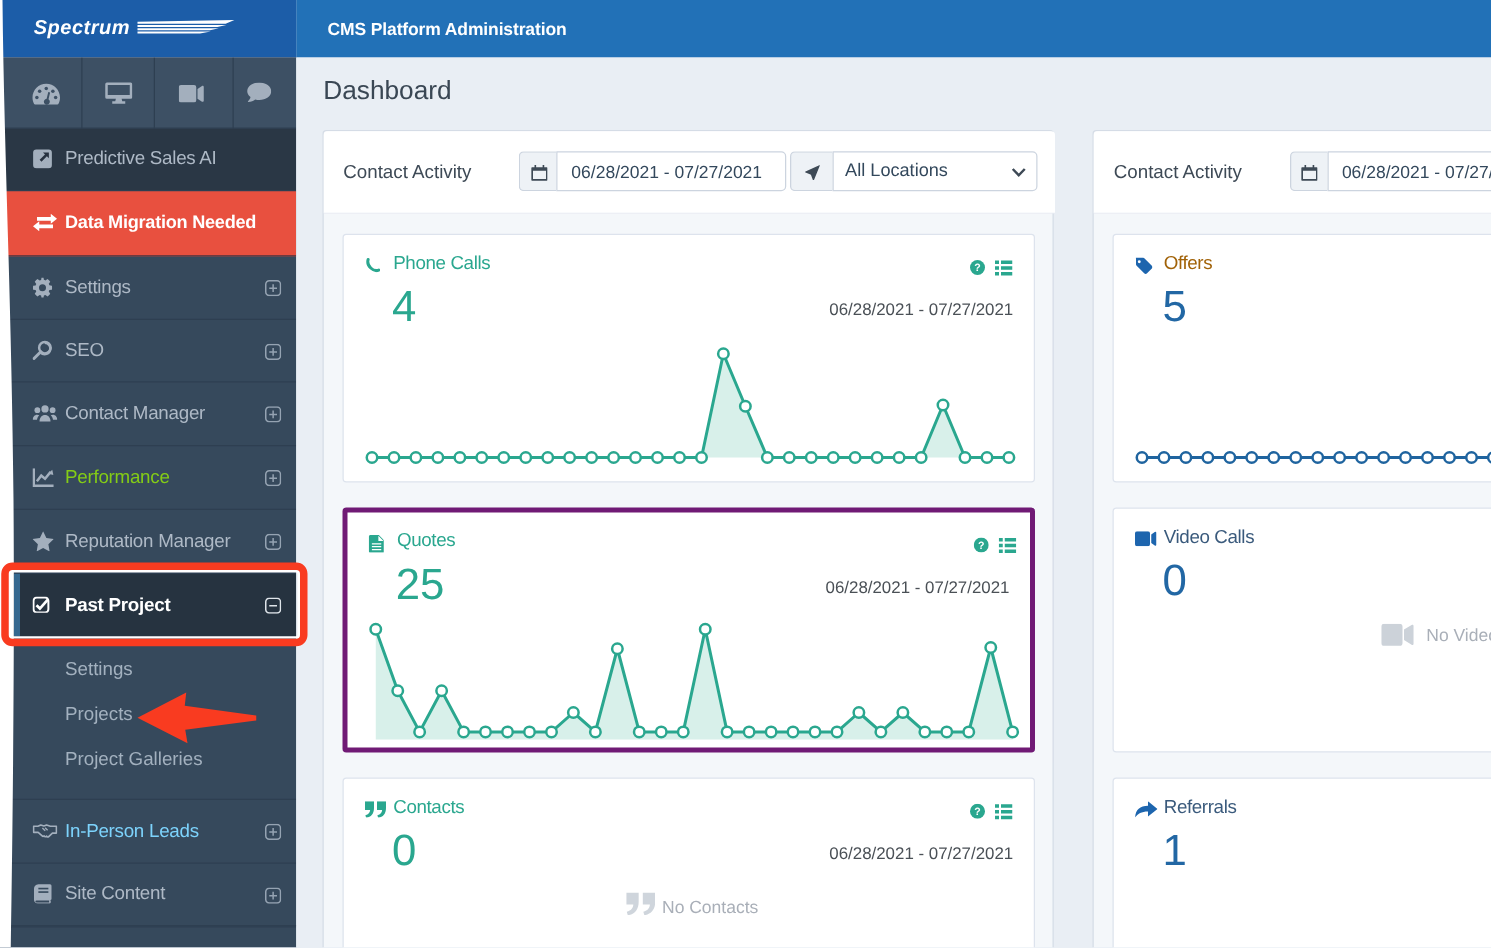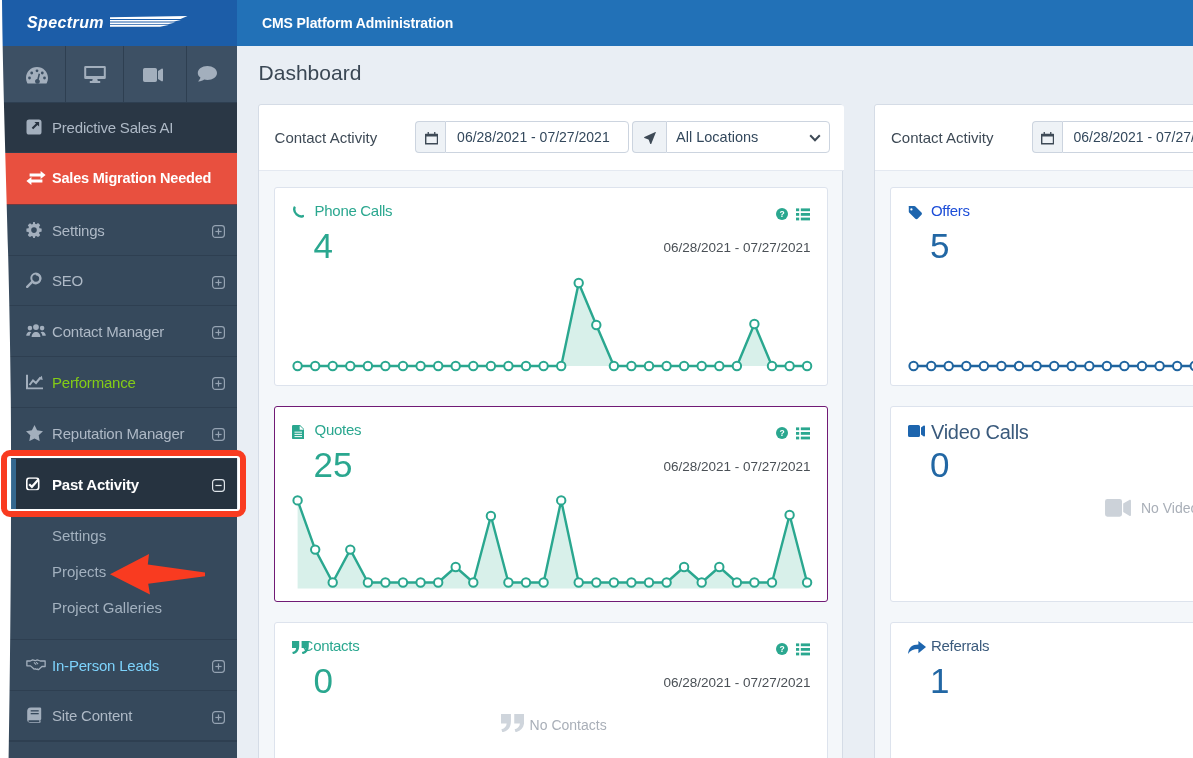--- a/index.html
+++ b/index.html
@@ -49,21 +49,21 @@
           <rect x="0.5" y="0.5" width="15" height="15" rx="2.6" fill="#a3afbd"></rect>
           <path fill="#273240" d="M8.4 2.9h4.7v4.7L11.5 6 7.2 10.3 5.7 8.8 10 4.5z"></path>
         </svg></span>
       <span style="position:absolute;left:52px;top:50%;transform:translateY(-50%);font-size:15px;color:#aeb9c6;font-weight:400;letter-spacing:-0.2px;white-space:nowrap">Predictive Sales AI</span>
     </div>
     <div style="position:absolute;left:0;top:106.5px;width:237px;height:52.0px;background:#e8503f;border-bottom:1px solid #70393f;">
       <span style="position:absolute;left:26px;top:50%;transform:translateY(-50%);line-height:0"><svg width="20" height="14" viewBox="0 0 20 14" style="" xmlns="http://www.w3.org/2000/svg">
           <path fill="#fff" d="M14.6 0l5 4-5 4V5.5H3.6v-3h11z"></path>
           <path fill="#fff" d="M5.4 6L.4 10l5 4v-2.5h11v-3h-11z"></path>
         </svg></span>
-      <span style="position:absolute;left:52px;top:50%;transform:translateY(-50%);font-size:14.5px;color:#fff;font-weight:700;letter-spacing:-0.2px;white-space:nowrap">Sales Migration Needed</span>
+      <span style="position:absolute;left:52px;top:50%;transform:translateY(-50%);font-size:14.5px;color:#fff;font-weight:700;letter-spacing:-0.2px;white-space:nowrap">Data Migration Needed</span>
     </div>
     <div style="position:absolute;left:0;top:158.5px;width:237px;height:51.0px;border-bottom:1px solid #2e3f51;">
       <span style="position:absolute;left:26px;top:50%;transform:translateY(-50%);line-height:0"><svg width="16" height="16" viewBox="0 0 16 16" style="" xmlns="http://www.w3.org/2000/svg">
           <path fill="#a3afbd" d="M15.1 9.6c.1-.5.2-1 .2-1.6s-.1-1.1-.2-1.6l-2-.3a5 5 0 0 0-.5-1.2l1.2-1.7a8 8 0 0 0-2.2-2.2L9.9 2.2a5 5 0 0 0-1.2-.5L8.4-.2H6.8l-.3 2a5 5 0 0 0-1.2.5L3.6 1.1A8 8 0 0 0 1.4 3.3L2.6 5a5 5 0 0 0-.5 1.2l-2 .3C0 7 0 7.5 0 8s0 1.1.1 1.6l2 .3c.1.4.3.8.5 1.2l-1.2 1.7c.6.9 1.3 1.6 2.2 2.2l1.7-1.2c.4.2.8.4 1.2.5l.3 2h1.6l.3-2c.4-.1.8-.3 1.2-.5l1.7 1.2c.9-.6 1.6-1.3 2.2-2.2l-1.2-1.7c.2-.4.4-.8.5-1.2zM7.6 10.8a2.8 2.8 0 1 1 0-5.6 2.8 2.8 0 0 1 0 5.6z" transform="translate(0.4,0.1)"></path>
         </svg></span>
       <span style="position:absolute;left:52px;top:50%;transform:translateY(-50%);font-size:15px;color:#aeb9c6;font-weight:400;letter-spacing:-0.2px;white-space:nowrap">Settings</span>
       <span style="position:absolute;left:212px;top:19px"><svg width="13" height="13" viewBox="0 0 13 13" style="" xmlns="http://www.w3.org/2000/svg">
           <rect x="0.6" y="0.6" width="11.8" height="11.8" rx="2.8" fill="none" stroke="#95a3b2" stroke-width="1.2"></rect>
           <path stroke="#95a3b2" stroke-width="1.2" d="M3.4 6.5h6.2"></path>
           <path stroke="#95a3b2" stroke-width="1.2" d="M6.5 3.4v6.2"></path>
@@ -123,21 +123,21 @@
           <path stroke="#95a3b2" stroke-width="1.2" d="M3.4 6.5h6.2"></path>
           <path stroke="#95a3b2" stroke-width="1.2" d="M6.5 3.4v6.2"></path>
         </svg></span>
     </div>
     <div style="position:absolute;left:0;top:412.5px;width:237px;height:51.0px;background:#263340;border-bottom:1px solid #2e3f51;">
       <span style="position:absolute;left:11.3px;top:0;width:4.6px;height:100%;background:#35688f"></span>
       <span style="position:absolute;left:26px;top:50%;transform:translateY(-50%);line-height:0"><svg width="13.5" height="13.5" viewBox="0 0 13.5 13.5" style="" xmlns="http://www.w3.org/2000/svg">
           <rect x="0.8" y="0.8" width="11.9" height="11.9" rx="2.6" fill="none" stroke="#fff" stroke-width="1.6"></rect>
           <path fill="none" stroke="#fff" stroke-width="2.2" d="M3.2 7 5.9 9.6 12.4 2.2"></path>
         </svg></span>
-      <span style="position:absolute;left:52px;top:50%;transform:translateY(-50%);font-size:15px;color:#fff;font-weight:700;letter-spacing:-0.2px;white-space:nowrap">Past Activity</span>
+      <span style="position:absolute;left:52px;top:50%;transform:translateY(-50%);font-size:15px;color:#fff;font-weight:700;letter-spacing:-0.2px;white-space:nowrap">Past Project</span>
       <span style="position:absolute;left:212px;top:19px"><svg width="13" height="13" viewBox="0 0 13 13" style="" xmlns="http://www.w3.org/2000/svg">
           <rect x="0.6" y="0.6" width="11.8" height="11.8" rx="2.8" fill="none" stroke="#dfe5ea" stroke-width="1.2"></rect>
           <path stroke="#dfe5ea" stroke-width="1.2" d="M3.4 6.5h6.2"></path>
         </svg></span>
     </div>
     <div style="position:absolute;left:0;top:463.5px;width:237px;height:130px;border-bottom:1px solid #2e3f51">
       <span style="position:absolute;left:52px;top:527px;font-size:15px;color:#a3b1bf;transform:translateY(-50%);top:26.5px;line-height:0">Settings</span>
       <span style="position:absolute;left:52px;font-size:15px;color:#a3b1bf;top:62.0px;line-height:0">Projects</span>
       <span style="position:absolute;left:52px;font-size:15px;color:#a3b1bf;top:98.0px;line-height:0">Project Galleries</span>
     </div>
@@ -243,21 +243,21 @@
               <circle cx="409.1" cy="88.0" r="4.2" fill="#fff" stroke="#2aa78f" stroke-width="2"></circle>
               <circle cx="426.7" cy="88.0" r="4.2" fill="#fff" stroke="#2aa78f" stroke-width="2"></circle>
               <circle cx="444.3" cy="88.0" r="4.2" fill="#fff" stroke="#2aa78f" stroke-width="2"></circle>
               <circle cx="461.9" cy="88.0" r="4.2" fill="#fff" stroke="#2aa78f" stroke-width="2"></circle>
               <circle cx="479.4" cy="46.0" r="4.2" fill="#fff" stroke="#2aa78f" stroke-width="2"></circle>
               <circle cx="497.0" cy="88.0" r="4.2" fill="#fff" stroke="#2aa78f" stroke-width="2"></circle>
               <circle cx="514.6" cy="88.0" r="4.2" fill="#fff" stroke="#2aa78f" stroke-width="2"></circle>
               <circle cx="532.1" cy="88.0" r="4.2" fill="#fff" stroke="#2aa78f" stroke-width="2"></circle>
             </svg></span>
         </div>
-        <div style="position:absolute;left:15px;top:301.5px;width:554px;height:196px;background:#fff;border:1px solid #701a75;border-radius:3px">
+        <div style="position:absolute;left:15px;top:301.5px;width:554px;height:196px;background:#fff;border:4px solid #701a75;border-radius:3px">
           <span style="position:absolute;left:17px;top:18px;line-height:0"><svg width="12.5" height="14.3" viewBox="0 0 14 16" xmlns="http://www.w3.org/2000/svg">
               <path fill="#2aa78f" d="M0 1.5A1.5 1.5 0 0 1 1.5 0H9l5 5v9.5a1.5 1.5 0 0 1-1.5 1.5h-11A1.5 1.5 0 0 1 0 14.5z"></path>
               <path fill="#fff" d="M8.6.7 13.3 5.4H8.6z"></path>
               <g stroke="#fff" stroke-width="1.1">
                 <path d="M2.8 8h8.4M2.8 10.5h8.4M2.8 13h8.4"></path>
               </g>
             </svg></span>
           <span style="position:absolute;left:40px;top:13.5px;font-size:15px;letter-spacing:-0.3px;color:#2aa78f">Quotes</span>
           <span style="position:absolute;left:39px;top:46px;font-size:35px;line-height:24px;color:#2aa78f;">25</span>
           <span style="position:absolute;left:501px;top:20px;line-height:0"><svg width="12" height="12" viewBox="0 0 12 12" xmlns="http://www.w3.org/2000/svg">
@@ -310,21 +310,21 @@
               <circle cx="532.1" cy="85.5" r="4.2" fill="#fff" stroke="#2aa78f" stroke-width="2"></circle>
             </svg></span>
         </div>
         <div style="position:absolute;left:15px;top:517.5px;width:554px;height:199px;background:#fff;border:1px solid #dde3ed;border-radius:3px">
           <span style="position:absolute;left:17px;top:18px;line-height:0"><svg width="17" height="13" viewBox="0 0 17 13" style="" xmlns="http://www.w3.org/2000/svg">
               <g fill="#2aa78f">
                 <path d="M0 0 H7.2 V5.3 C7.2 9.9 4.9 12.5 0.9 13.2 L0.3 11.1 C2.8 10.4 4 9 4.1 6.9 H0 Z"></path>
                 <path d="M0 0 H7.2 V5.3 C7.2 9.9 4.9 12.5 0.9 13.2 L0.3 11.1 C2.8 10.4 4 9 4.1 6.9 H0 Z" transform="translate(9.6,0)"></path>
               </g>
             </svg></span>
-          <span style="position:absolute;left:28px;top:13.5px;font-size:15px;letter-spacing:-0.3px;color:#2aa78f">Contacts</span>
+          <span style="position:absolute;left:40px;top:13.5px;font-size:15px;letter-spacing:-0.3px;color:#2aa78f">Contacts</span>
           <span style="position:absolute;left:39px;top:46px;font-size:35px;line-height:24px;color:#2aa78f;">0</span>
           <span style="position:absolute;left:501px;top:20px;line-height:0"><svg width="12" height="12" viewBox="0 0 12 12" xmlns="http://www.w3.org/2000/svg">
               <circle cx="6" cy="6" r="6" fill="#2aa78f"></circle>
               <text x="6" y="9.2" font-family="Liberation Sans" font-size="8.5" font-weight="bold" fill="#fff" text-anchor="middle">?</text>
             </svg></span>
           <span style="position:absolute;left:521.5px;top:20px;line-height:0"><svg width="14" height="13" viewBox="0 0 14 13" style="" xmlns="http://www.w3.org/2000/svg">
               <g fill="#2aa78f">
                 <rect x="0" y="0.4" width="3.2" height="2.8"></rect>
                 <rect x="0" y="5" width="3.2" height="2.8"></rect>
                 <rect x="0" y="9.6" width="3.2" height="2.8"></rect>
@@ -353,21 +353,21 @@
                 </g>
               </svg></i>
           </span>
           <span style="position:absolute;left:186.5px;top:16.5px;width:184px;height:32px;background:#fff;border:1px solid #ccd4df;border-radius:0 4px 4px 0;font-size:14px;color:#33485c;line-height:30px;padding-left:11px;white-space:nowrap">06/28/2021 - 07/27/2021</span>
         </div>
         <div style="position:absolute;left:15px;top:82.5px;width:554px;height:199px;background:#fff;border:1px solid #dde3ed;border-radius:3px">
           <span style="position:absolute;left:17px;top:18px;line-height:0"><svg width="14" height="14" viewBox="0 0 16 16" xmlns="http://www.w3.org/2000/svg">
               <path fill="#1d65ae" d="M.9 0h6.3c.5 0 1 .2 1.3.6l6.9 6.9c.7.7.7 1.9 0 2.6l-4.4 4.4c-.7.7-1.9.7-2.6 0L1.5 7.6A1.9 1.9 0 0 1 .9 6.2V.9A.9.9 0 0 1 .9 0z"></path>
               <circle cx="3.9" cy="3.9" r="1.3" fill="#fff"></circle>
             </svg></span>
-          <span style="position:absolute;left:40px;top:13.5px;font-size:15px;letter-spacing:-0.3px;color:#1d4ed8">Offers</span>
+          <span style="position:absolute;left:40px;top:13.5px;font-size:15px;letter-spacing:-0.3px;color:#a16207">Offers</span>
           <span style="position:absolute;left:39px;top:46px;font-size:35px;line-height:24px;color:#2267a4;">5</span>
           <span style="position:absolute;left:0;top:90px;line-height:0"><svg width="554" height="100" viewBox="0 0 554 100" style="overflow:visible" xmlns="http://www.w3.org/2000/svg">
               <path d="M22.6,88.0 L22.6,88.0 L40.2,88.0 L57.7,88.0 L75.3,88.0 L92.9,88.0 L110.4,88.0 L128.0,88.0 L145.6,88.0 L163.2,88.0 L180.7,88.0 L198.3,88.0 L215.9,88.0 L233.4,88.0 L251.0,88.0 L268.6,88.0 L286.2,88.0 L303.7,88.0 L321.3,88.0 L338.9,88.0 L356.4,88.0 L374.0,88.0 L391.6,88.0 L409.1,88.0 L426.7,88.0 L444.3,88.0 L461.9,88.0 L479.4,88.0 L497.0,88.0 L514.6,88.0 L532.1,88.0 L532.1,88.0 Z" fill="#d7e5f1"></path>
               <polyline points="22.6,88.0 40.2,88.0 57.7,88.0 75.3,88.0 92.9,88.0 110.4,88.0 128.0,88.0 145.6,88.0 163.2,88.0 180.7,88.0 198.3,88.0 215.9,88.0 233.4,88.0 251.0,88.0 268.6,88.0 286.2,88.0 303.7,88.0 321.3,88.0 338.9,88.0 356.4,88.0 374.0,88.0 391.6,88.0 409.1,88.0 426.7,88.0 444.3,88.0 461.9,88.0 479.4,88.0 497.0,88.0 514.6,88.0 532.1,88.0" fill="none" stroke="#1f649f" stroke-width="2.4" stroke-linejoin="round"></polyline>
               <circle cx="22.6" cy="88.0" r="4.2" fill="#fff" stroke="#1f649f" stroke-width="2"></circle>
               <circle cx="40.2" cy="88.0" r="4.2" fill="#fff" stroke="#1f649f" stroke-width="2"></circle>
               <circle cx="57.7" cy="88.0" r="4.2" fill="#fff" stroke="#1f649f" stroke-width="2"></circle>
               <circle cx="75.3" cy="88.0" r="4.2" fill="#fff" stroke="#1f649f" stroke-width="2"></circle>
               <circle cx="92.9" cy="88.0" r="4.2" fill="#fff" stroke="#1f649f" stroke-width="2"></circle>
               <circle cx="110.4" cy="88.0" r="4.2" fill="#fff" stroke="#1f649f" stroke-width="2"></circle>
@@ -394,21 +394,21 @@
               <circle cx="479.4" cy="88.0" r="4.2" fill="#fff" stroke="#1f649f" stroke-width="2"></circle>
               <circle cx="497.0" cy="88.0" r="4.2" fill="#fff" stroke="#1f649f" stroke-width="2"></circle>
               <circle cx="514.6" cy="88.0" r="4.2" fill="#fff" stroke="#1f649f" stroke-width="2"></circle>
               <circle cx="532.1" cy="88.0" r="4.2" fill="#fff" stroke="#1f649f" stroke-width="2"></circle>
             </svg></span>
         </div>
         <div style="position:absolute;left:15px;top:301.5px;width:554px;height:196px;background:#fff;border:1px solid #dde3ed;border-radius:3px">
           <span style="position:absolute;left:17px;top:18px;line-height:0"><svg width="18" height="12" viewBox="0 0 18 12" style="" xmlns="http://www.w3.org/2000/svg">
               <path fill="#1d65ae" d="M1.6 0h8.8A1.6 1.6 0 0 1 12 1.6v8.8A1.6 1.6 0 0 1 10.4 12H1.6A1.6 1.6 0 0 1 0 10.4V1.6A1.6 1.6 0 0 1 1.6 0zM17 1.2v9.6c0 .6-.7 1-1.2.6L13 9.4V2.6L15.8.6c.5-.4 1.2 0 1.2.6z"></path>
             </svg></span>
-          <span style="position:absolute;left:40px;top:13.5px;font-size:20px;letter-spacing:-0.3px;color:#3a5a7c">Video Calls</span>
+          <span style="position:absolute;left:40px;top:13.5px;font-size:15px;letter-spacing:-0.3px;color:#3a5a7c">Video Calls</span>
           <span style="position:absolute;left:39px;top:46px;font-size:35px;line-height:24px;color:#2267a4;">0</span>
           <span style="position:absolute;left:214px;top:92px;line-height:0"><svg width="26" height="17.7" viewBox="0 0 22 15" xmlns="http://www.w3.org/2000/svg">
               <path fill="#ccd2d9" d="M2 0h10.4A2 2 0 0 1 14.4 2v11a2 2 0 0 1-2 2H2a2 2 0 0 1-2-2V2a2 2 0 0 1 2-2zM22 1.5v12c0 .7-.8 1.1-1.4.7l-5.2-3.1V3.9L20.6.8c.6-.4 1.4 0 1.4.7z"></path>
             </svg></span>
           <span style="position:absolute;left:250px;top:93px;font-size:14px;color:#a9afb8;white-space:nowrap">No Video Calls</span>
         </div>
         <div style="position:absolute;left:15px;top:517.5px;width:554px;height:199px;background:#fff;border:1px solid #dde3ed;border-radius:3px">
           <span style="position:absolute;left:17px;top:18px;line-height:0"><svg width="18" height="13" viewBox="0 0 18 13" style="" xmlns="http://www.w3.org/2000/svg">
               <path fill="#1d65ae" d="M10.4 0 18 6.1 10.4 12.2 V8.1 C5.3 8.1 2.1 9.9 0.1 13 0.5 6.6 4 3.7 10.4 3.6 Z"></path>
             </svg></span>

